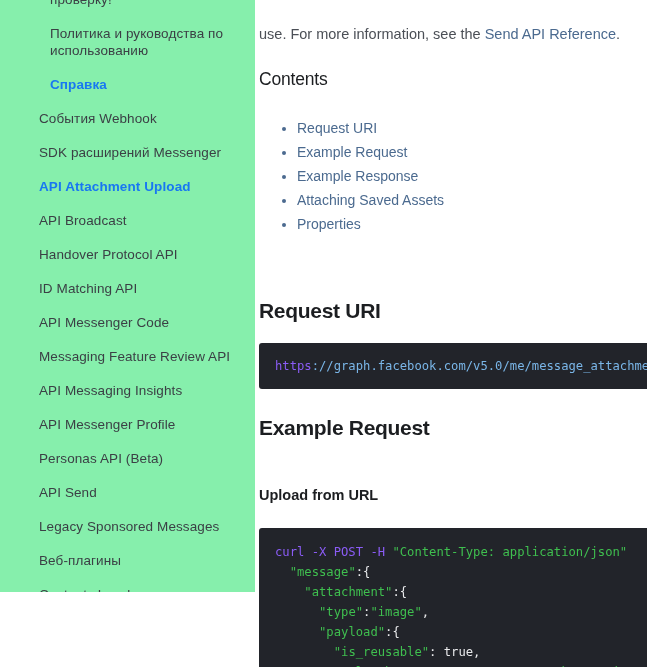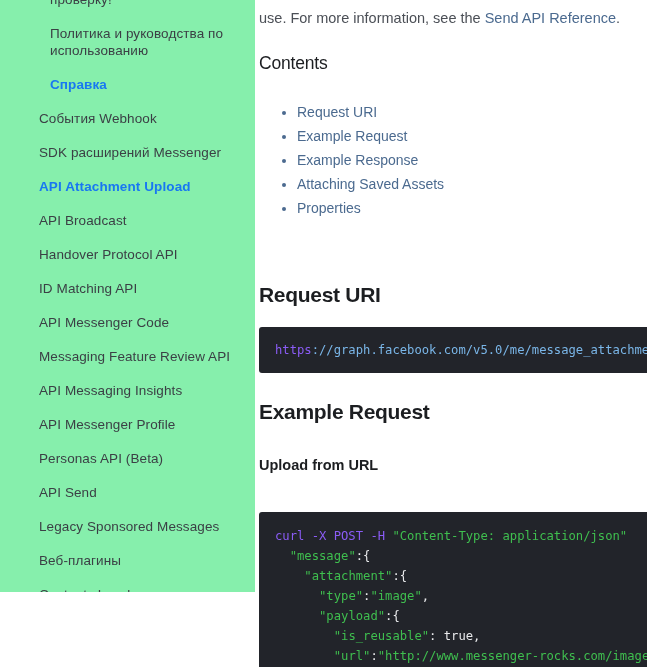--- a/index.html
+++ b/index.html
@@ -55,20 +55,21 @@
     margin-top: -9px;
     padding-top: 0;
   }
 
   
   #main {
     flex: 1;
     position: relative;
     overflow: hidden;
     padding-left: 4px;
+    margin-top: 16px;
   }
   .intro-text {
     position: absolute;
     top: -8px;
     left: 4px;
     width: 700px;
     font-size: 14.5px;
     line-height: 22px;
     color: #4b4f56;
     white-space: nowrap;
@@ -107,21 +108,21 @@
     margin-bottom: 0px;
   }
   ul.contents-list li a {
     color: #4b6a8f;
     text-decoration: none;
   }
   #request-uri-heading { position: absolute; top: 283px; left: 4px; }
   #example-request-heading { position: absolute; top: 400px; left: 4px; }
   #upload-from-url-heading {
     position: absolute;
-    top: 457px;
+    top: 471px;
     left: 4px;
     font-size: 14.5px;
     font-weight: bold;
     color: #1c1e21;
     margin: 0;
   }
 
   .code-block {
     position: absolute;
     left: 4px;

